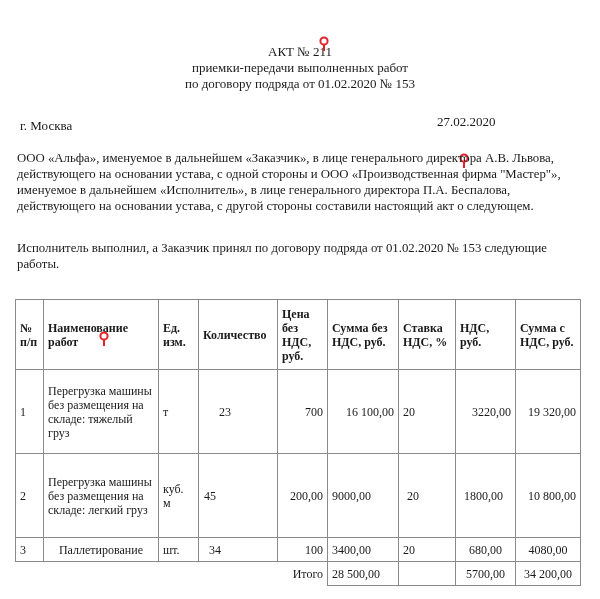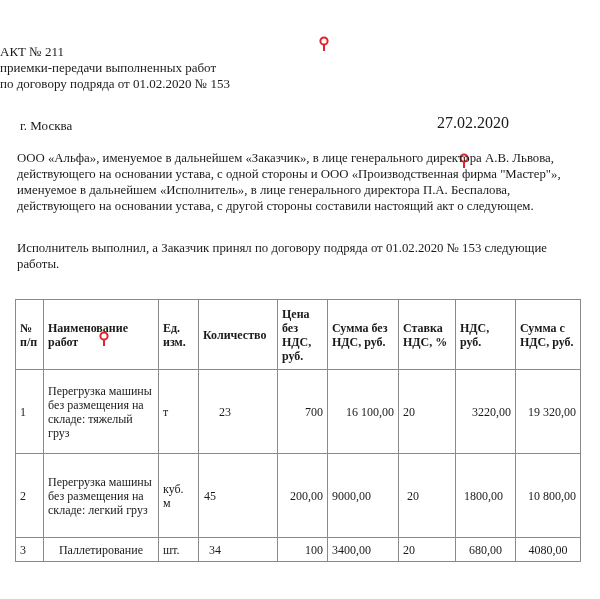--- a/index.html
+++ b/index.html
@@ -2,29 +2,29 @@
 <html><head>
 <meta charset="utf-8">
 <style>
   html, body { margin: 0; padding: 0; background: #ffffff; }
   body {
     width: 600px; height: 599px; position: relative; overflow: hidden;
     font-family: "Liberation Serif", "DejaVu Serif", serif;
     color: #1a1a1a; font-size: 12.5px;
   }
   .title {
-    position: absolute; left: 0; width: 600px; text-align: left;
+    position: absolute; left: 0; width: 600px; text-align: center;
     top: 44px; line-height: 16px; font-size: 13px;
   }
   .title div { white-space: nowrap; }
   .pin {
     position: absolute; width: 12px; height: 16px;
   }
   .city { position: absolute; left: 20px; top: 118px; font-size: 13px; }
-  .date { position: absolute; left: 437px; top: 114px; font-size: 16px; font-family: Liberation Serif, serif; }
+  .date { position: absolute; left: 437px; top: 114px; font-size: 13px; font-family: Liberation Serif, serif; }
   .para {
     position: absolute; left: 17px; width: 560px; line-height: 16px; font-size: 12.8px;
   }
   .para1 { top: 150px; }
   .para2 { top: 240px; }
   table.act {
     position: absolute; left: 15px; top: 299px;
     border-collapse: collapse; font-size: 12px; line-height: 14px;
   }
   table.act td, table.act th {
@@ -116,14 +116,21 @@
     <td>3</td>
     <td class="center">Паллетирование</td>
     <td>шт.</td>
     <td style="padding-left:10px">34</td>
     <td class="num">100</td>
     <td>3400,00</td>
     <td>20</td>
     <td class="center">680,00</td>
     <td class="center">4080,00</td>
   </tr>
+  <tr class="row-total">
+    <td class="noborder" colspan="5" style="text-align:right; border-left:none; border-bottom:none;">Итого</td>
+    <td>28 500,00</td>
+    <td></td>
+    <td class="center">5700,00</td>
+    <td class="center">34 200,00</td>
+  </tr>
 </tbody>
   </table>
 
 </body></html>

